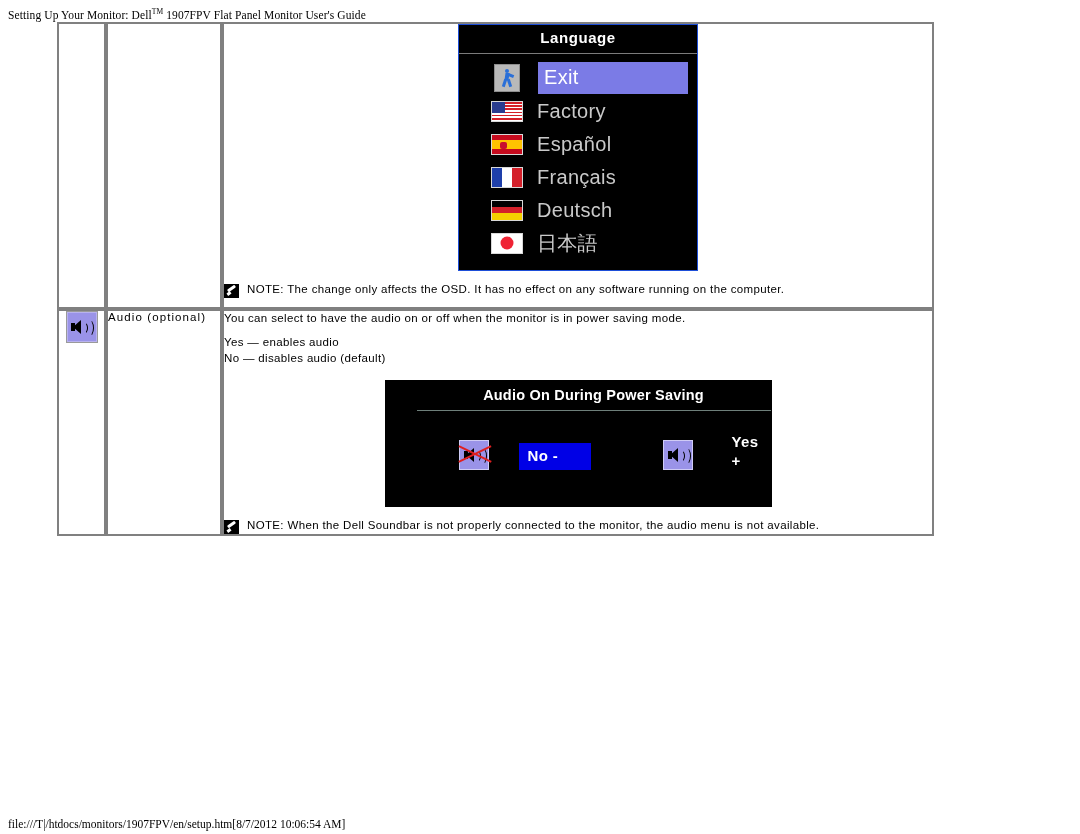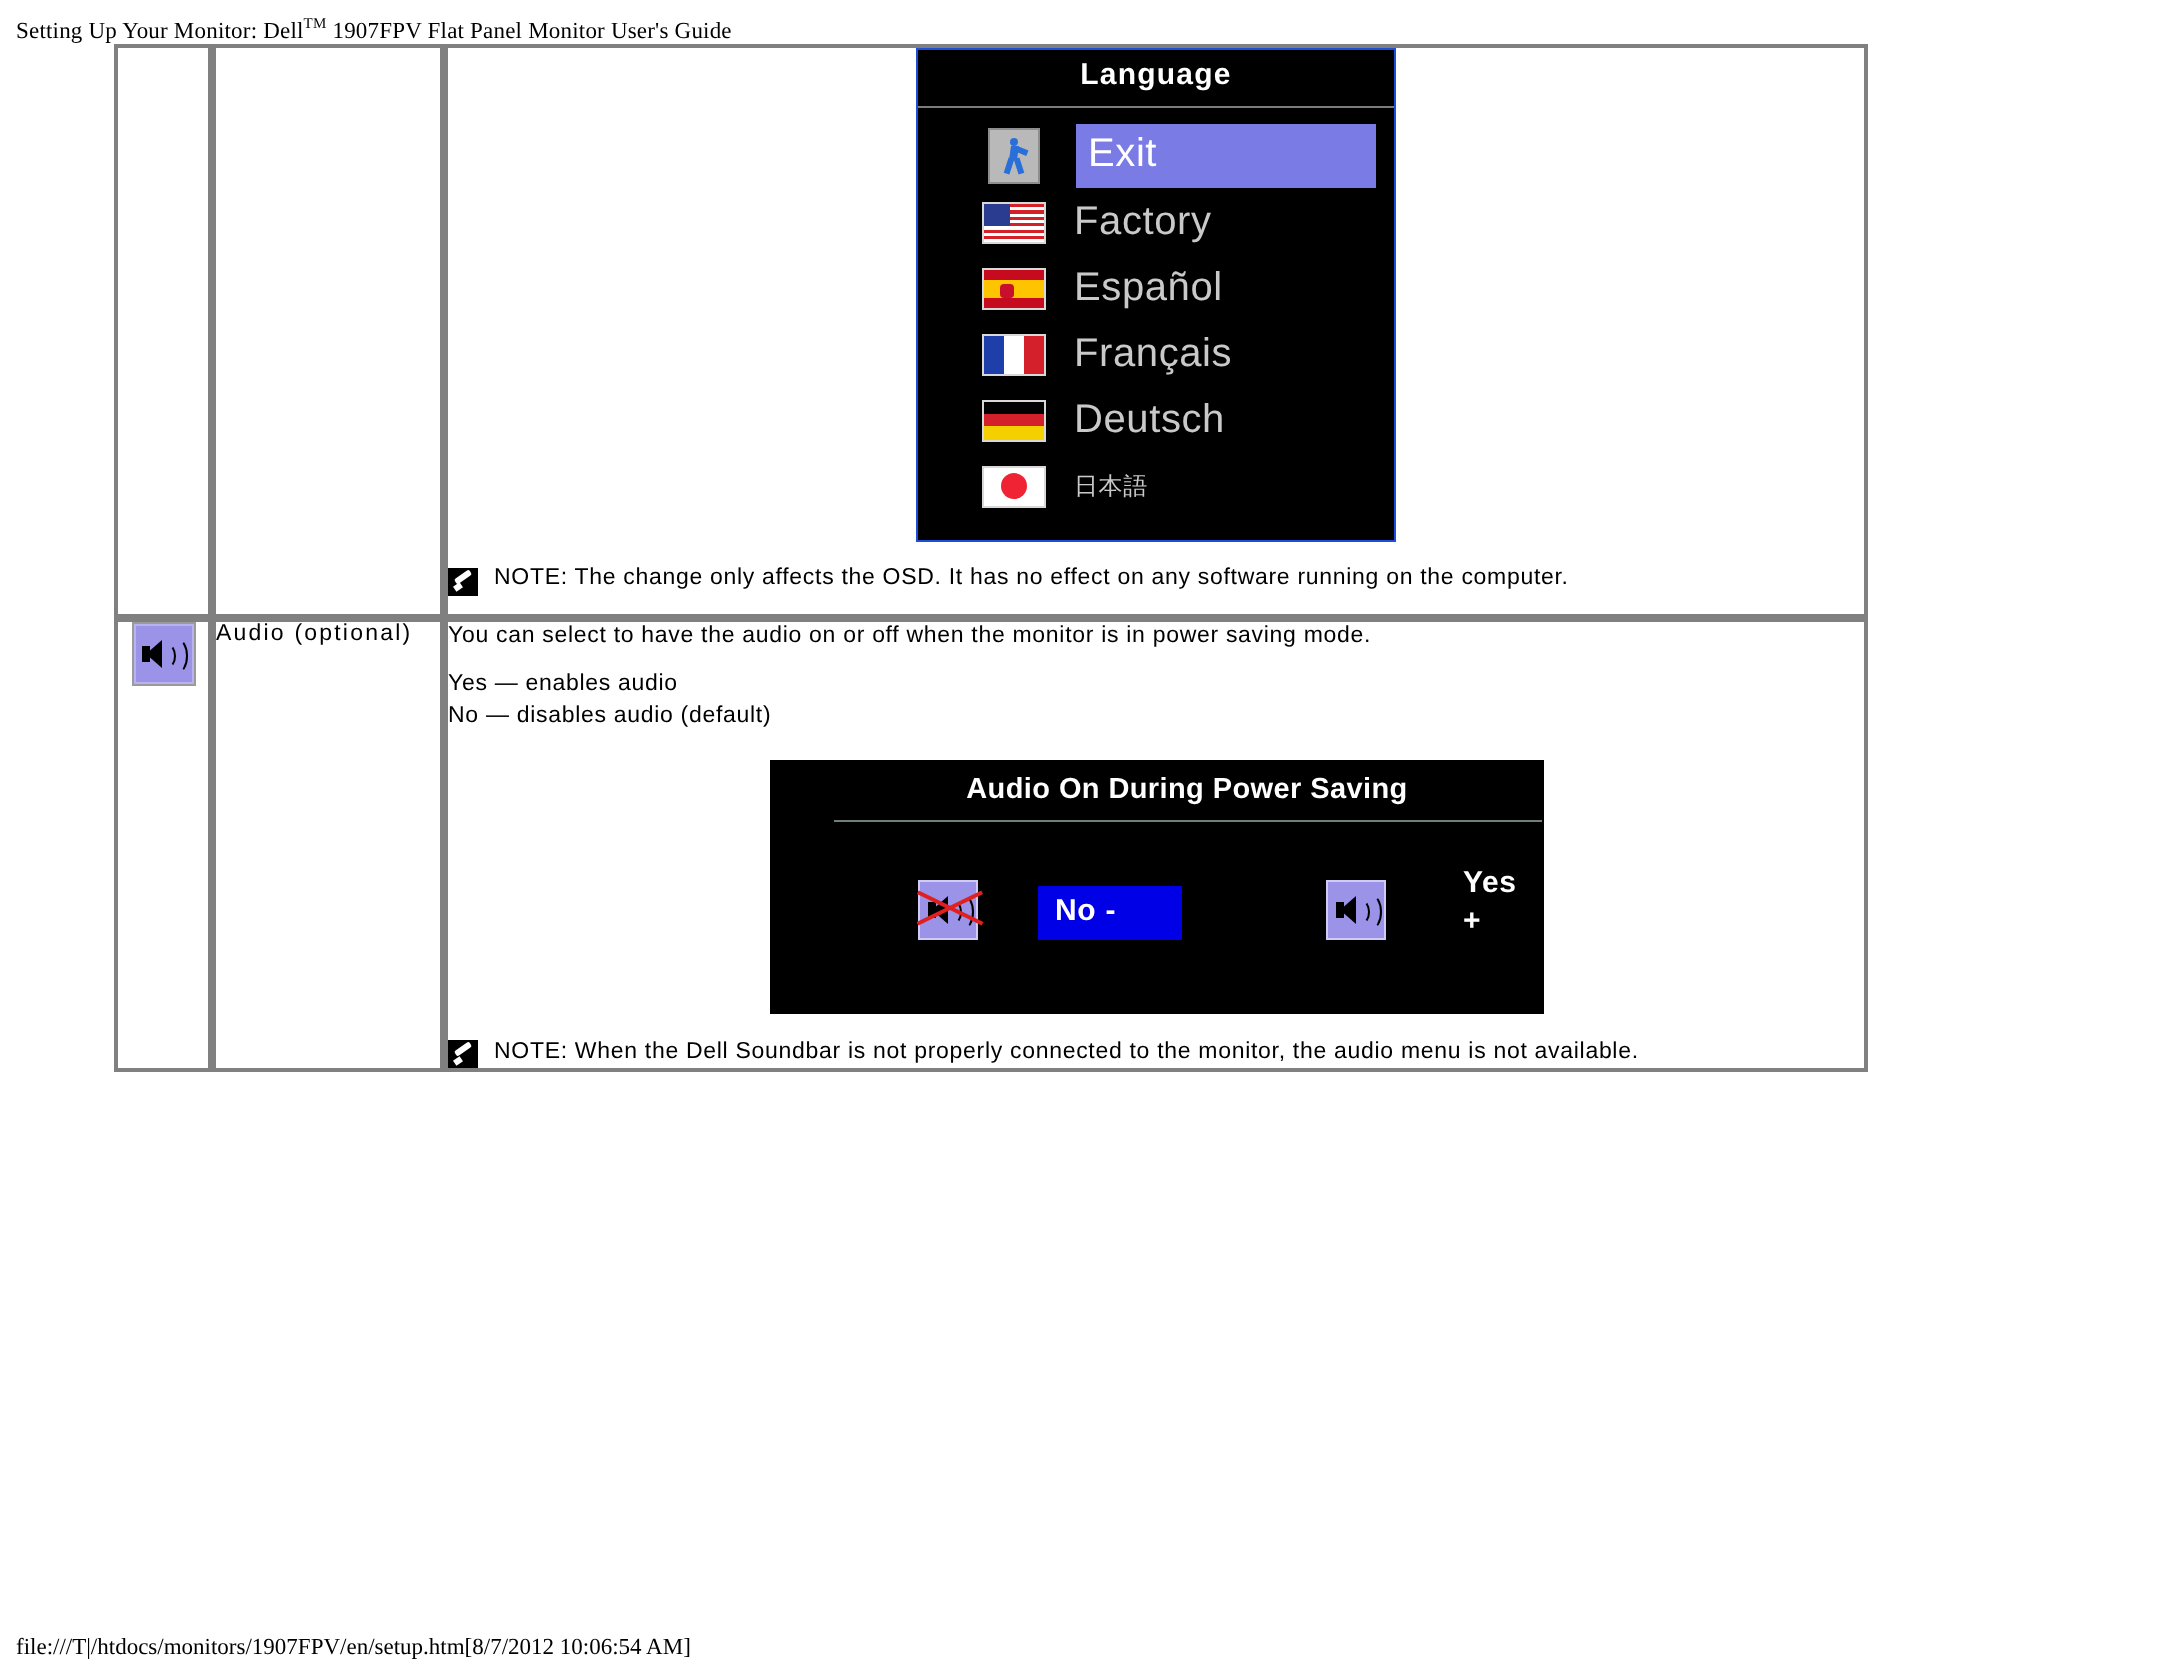--- a/index.html
+++ b/index.html
@@ -117,21 +117,21 @@
     display: inline-block;
     width: 26px; height: 26px;
     border-radius: 50%;
     background: #fd2a1e;
     box-shadow: 0 0 0 2px #ffd400;
     margin-top: 3px;
   }
 
   .note-line {
     display: flex;
-    align-items: center;
+    align-items: flex-start;
     gap: 8px;
     margin-top: 12px;
   }
   .note-icon {
     flex: 0 0 auto;
     width: 15px; height: 14px;
     background: #000;
     position: relative;
     margin-top: 1px;
   }
@@ -203,21 +203,21 @@
   }
   .lang-name.selected {
     color: #ffffff;
     background: #7b7be6;
     padding: 3px 0 4px 6px;
     width: 150px;
     box-sizing: border-box;
   }
   .lang-name.cjk {
     font-family: "DejaVu Sans", sans-serif;
-    font-size: 12px;
+    font-size: 20px;
   }
 
   
   .flag-exit {
     background: #b9b9b9;
     border: 1px solid #8e8e8e;
     width: 26px; height: 28px;
     margin-right: 18px;
     margin-left: 3px;
     display: flex;

